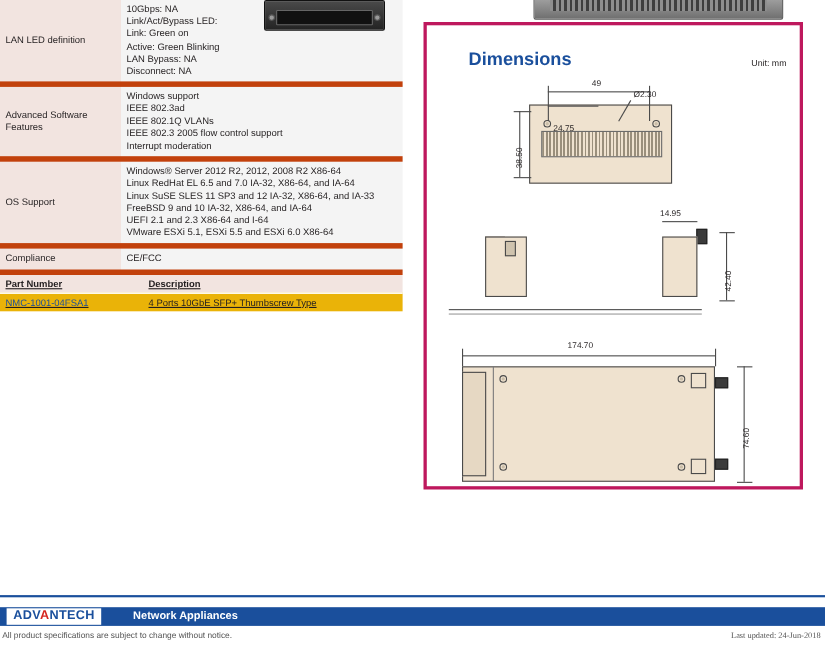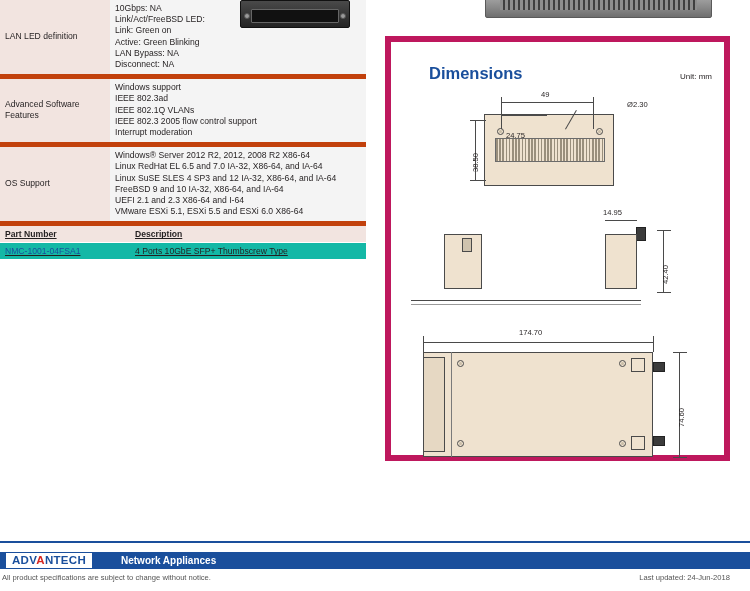--- a/index.html
+++ b/index.html
@@ -110,37 +110,37 @@
   }
   table.order th {
     background: #f2e4e0;
     text-align: left;
     font-size: 8.6px;
     font-weight: bold;
     padding: 3px 5px;
     border-bottom: 1px solid #ffffff;
   }
   table.order td {
-    background: #14b8a6;
+    background: #eab308;
     font-size: 8.6px;
     padding: 3px 5px;
     color: #1a4f9c;
     margin-left: 32px;
   }
   table.order td.desc { color: #231f20; }
   table.order th.c1, table.order td.c1 { width: 120px; }
 
   
   #dim-panel {
     position: absolute;
     left: 385px;
-    top: 36px;
+    top: 20px;
     width: 345px;
     height: 425px;
-    border: 6px solid #be185d;
+    border: 3px solid #be185d;
     background: #ffffff;
     box-sizing: border-box;
   }
   #dim-title {
     position: absolute;
     left: 38px;
     top: 22px;
     font-size: 16.5px;
     font-weight: bold;
     color: #1a4f9c;
@@ -253,38 +253,39 @@
   }
   #footer-note {
     position: absolute;
     left: 2px;
     top: 573px;
     font-size: 7.6px;
     color: #555;
   }
   #footer-updated {
     position: absolute;
-    right: 20px;
+    right: 4px;
     top: 573px;
     font-size: 7.6px;
     color: #555;
+    font-family: Liberation Serif, serif;
   }
 </style>
 </head>
 <body>
 
 <div id="left-col">
 
   <table class="spec">
     <tbody>
       <tr class="first">
         <td class="label">LAN LED definition</td>
         <td class="value">
           <span class="val-line">10Gbps: NA</span>
-          <span class="val-line">Link/Act/FreeBSD LED:</span>
+          <span class="val-line">Link/Act/Bypass LED:</span>
           <span class="val-line">Link: Green on</span>
           <span class="val-line">Active: Green Blinking</span>
           <span class="val-line">LAN Bypass: NA</span>
           <span class="val-line">Disconnect: NA</span>
         </td>
       </tr>
       <tr>
         <td class="label">Advanced Software Features</td>
         <td class="value">
           <span class="val-line">Windows support</span>
@@ -292,24 +293,30 @@
           <span class="val-line">IEEE 802.1Q VLANs</span>
           <span class="val-line">IEEE 802.3 2005 flow control support</span>
           <span class="val-line">Interrupt moderation</span>
         </td>
       </tr>
       <tr>
         <td class="label">OS Support</td>
         <td class="value">
           <span class="val-line">Windows® Server 2012 R2, 2012, 2008 R2 X86-64</span>
           <span class="val-line">Linux RedHat EL 6.5 and 7.0 IA-32, X86-64, and IA-64</span>
-          <span class="val-line">Linux SuSE SLES 4 SP3 and 12 IA-32, X86-64, and IA-64</span>
+          <span class="val-line">Linux SuSE SLES 11 SP3 and 12 IA-32, X86-64, and IA-33</span>
           <span class="val-line">FreeBSD 9 and 10 IA-32, X86-64, and IA-64</span>
           <span class="val-line">UEFI 2.1 and 2.3 X86-64 and I-64</span>
           <span class="val-line">VMware ESXi 5.1, ESXi 5.5 and ESXi 6.0 X86-64</span>
+        </td>
+      </tr>
+      <tr>
+        <td class="label">Compliance</td>
+        <td class="value">
+          <span class="val-line">CE/FCC</span>
         </td>
       </tr>
     </tbody>
   </table>
 
 
   <table class="order">
     <thead>
       <tr>
         <th class="c1">Part Number</th>
@@ -349,21 +356,21 @@
 
   <div class="dim-line" style="left:110px;top:60px;width:92px;height:1px;"></div>
   <div class="dim-line" style="left:110px;top:55px;width:1px;height:32px;"></div>
   <div class="dim-line" style="left:202px;top:55px;width:1px;height:32px;"></div>
   <div class="dim-text" style="left:150px;top:48px;">49</div>
 
   <div class="dim-line" style="left:110px;top:73px;width:46px;height:1px;"></div>
   <div class="dim-text" style="left:115px;top:62px;margin-top:27px;">24.75</div>
 
   <div class="dim-line" style="left:185px;top:68px;width:1px;height:22px;transform:rotate(30deg);transform-origin:top left;"></div>
-  <div class="dim-text" style="left:188px;top:58px;margin-left:48px;">Ø2.30</div>
+  <div class="dim-text" style="left:188px;top:58px;">Ø2.30</div>
 
   <div class="dim-line" style="left:84px;top:78px;width:1px;height:60px;"></div>
   <div class="dim-line" style="left:79px;top:78px;width:16px;height:1px;"></div>
   <div class="dim-line" style="left:79px;top:138px;width:16px;height:1px;"></div>
   <div class="dim-text vert" style="left:80px;top:130px;">38.50</div>
 
   <div class="draw-box" style="left:53px;top:192px;width:18px;height:55px;"></div>
   <div class="draw-box" style="left:53px;top:192px;width:38px;height:55px;background:#efe2cf;"></div>
   <div class="draw-box" style="left:71px;top:196px;width:10px;height:14px;background:#cfc3ae;"></div>
   <div class="draw-box" style="left:245px;top:185px;width:10px;height:14px;background:#3b3b3b;border-color:#222;"></div>

